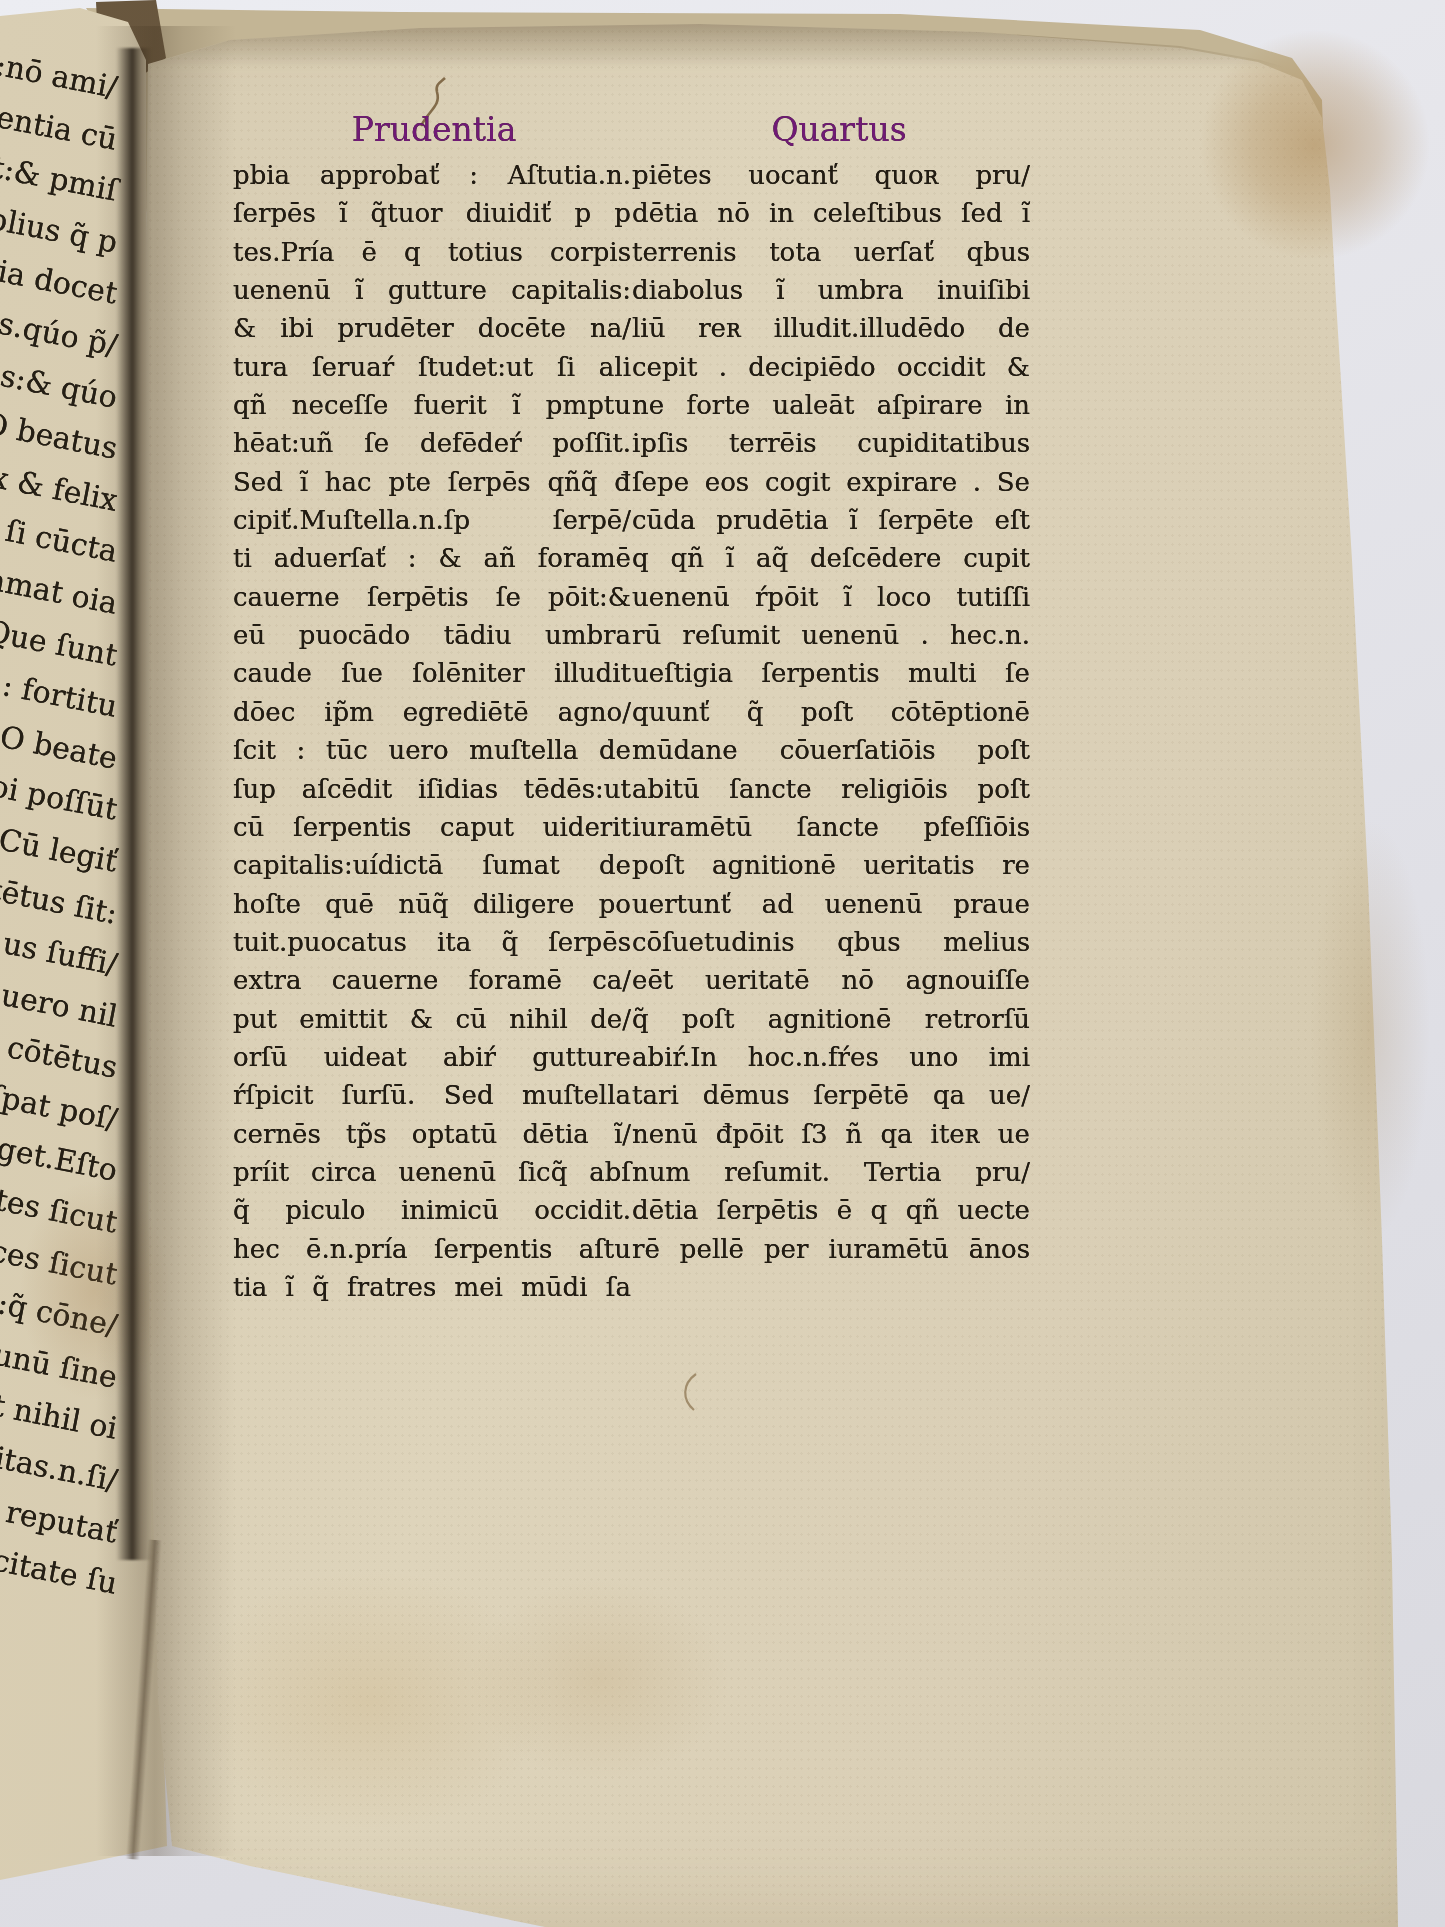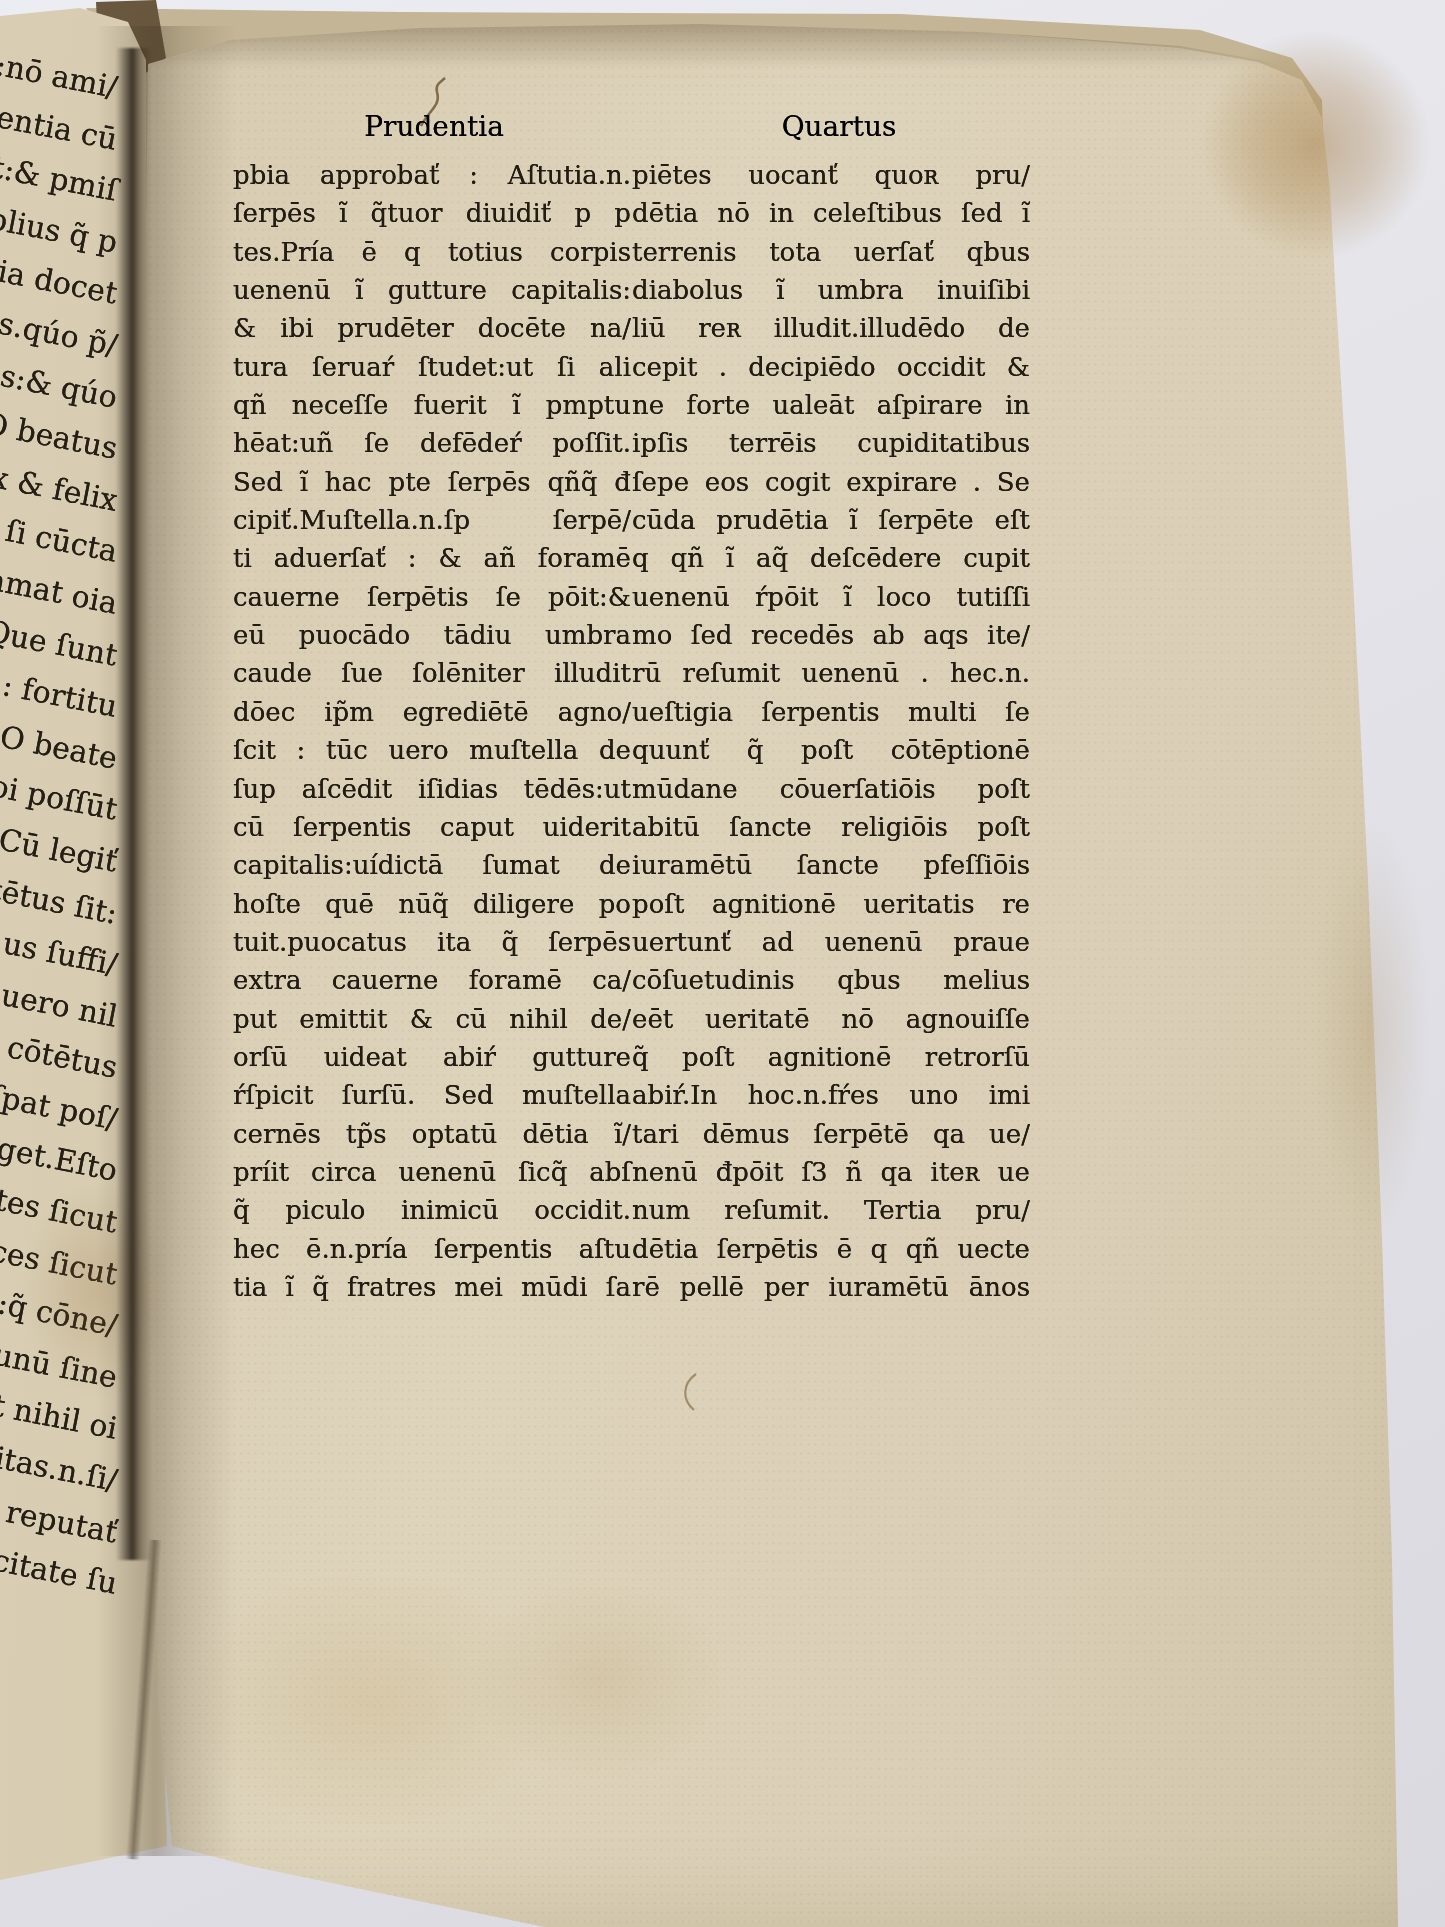--- a/index.html
+++ b/index.html
@@ -45,21 +45,21 @@
     background:linear-gradient(90deg,rgba(25,18,10,0),rgba(25,18,10,.78) 45%,rgba(45,34,20,.35) 70%,rgba(25,18,10,0));
     filter:blur(1px);}
   .gutter-crease{position:absolute;left:148px;top:1540px;width:14px;height:320px;
     background:linear-gradient(90deg,rgba(60,45,28,0),rgba(60,45,28,.45),rgba(60,45,28,0));
     transform:rotate(4deg);transform-origin:50% 0;filter:blur(.6px);}
   .top-edge-shade{position:absolute;left:150px;top:22px;width:1180px;height:46px;
     background:linear-gradient(180deg,rgba(90,70,40,.38),rgba(90,70,40,0));
     clip-path:polygon(0 42px,80px 18px,270px 6px,550px 2px,830px 10px,1030px 24px,1110px 38px,1180px 58px,1180px 100%,0 100%);}
   
   .running-head{position:absolute;top:110px;width:398px;text-align:center;
-    font-size:28px;color:#000000;text-shadow:0 0 .6px #241e14;}
+    font-size:33px;color:#701a75;text-shadow:0 0 .6px #241e14;}
   .head-left{left:235px;}
   .head-right{left:640px;}
   .col{position:absolute;top:156px;width:398px;color:#221c13;
     font-size:26px;text-shadow:0 0 .5px #221c13;}
   .col-left{left:233px;}
   .col-right{left:632px;}
   .tl{line-height:38.35px;text-align:justify;text-align-last:justify;white-space:nowrap;}
   .fiber{position:absolute;pointer-events:none;}
 </style>
 </head>
@@ -166,21 +166,20 @@
       <div class="tl">terrenis tota uerſať qbus</div>
       <div class="tl">diabolus ĩ umbra inuiſibi</div>
       <div class="tl">liū reʀ illudit.illudēdo de</div>
       <div class="tl">cepit . decipiēdo occidit &amp;</div>
       <div class="tl">ne forte ualeāt aſpirare in</div>
       <div class="tl">ipſis terrēis cupiditatibus</div>
       <div class="tl">ſepe eos cogit expirare . Se</div>
       <div class="tl">cūda prudētia ĩ ſerpēte eſt</div>
       <div class="tl">q qñ ĩ aq̃ deſcēdere cupit</div>
       <div class="tl">uenenū ŕpōit ĩ loco tutiſſi</div>
-      <div class="tl">mo ſed recedēs ab aqs ite/</div>
       <div class="tl">rū reſumit uenenū . hec.n.</div>
       <div class="tl">ueſtigia ſerpentis multi ſe</div>
       <div class="tl">quunť q̃ poſt cōtēptionē</div>
       <div class="tl">mūdane cōuerſatiōis poſt</div>
       <div class="tl">abitū ſancte religiōis poſt</div>
       <div class="tl">iuramētū ſancte pfeſſiōis</div>
       <div class="tl">poſt agnitionē ueritatis re</div>
       <div class="tl">uertunť ad uenenū praue</div>
       <div class="tl">cōſuetudinis qbus melius</div>
       <div class="tl">eēt ueritatē nō agnouiſſe</div>

